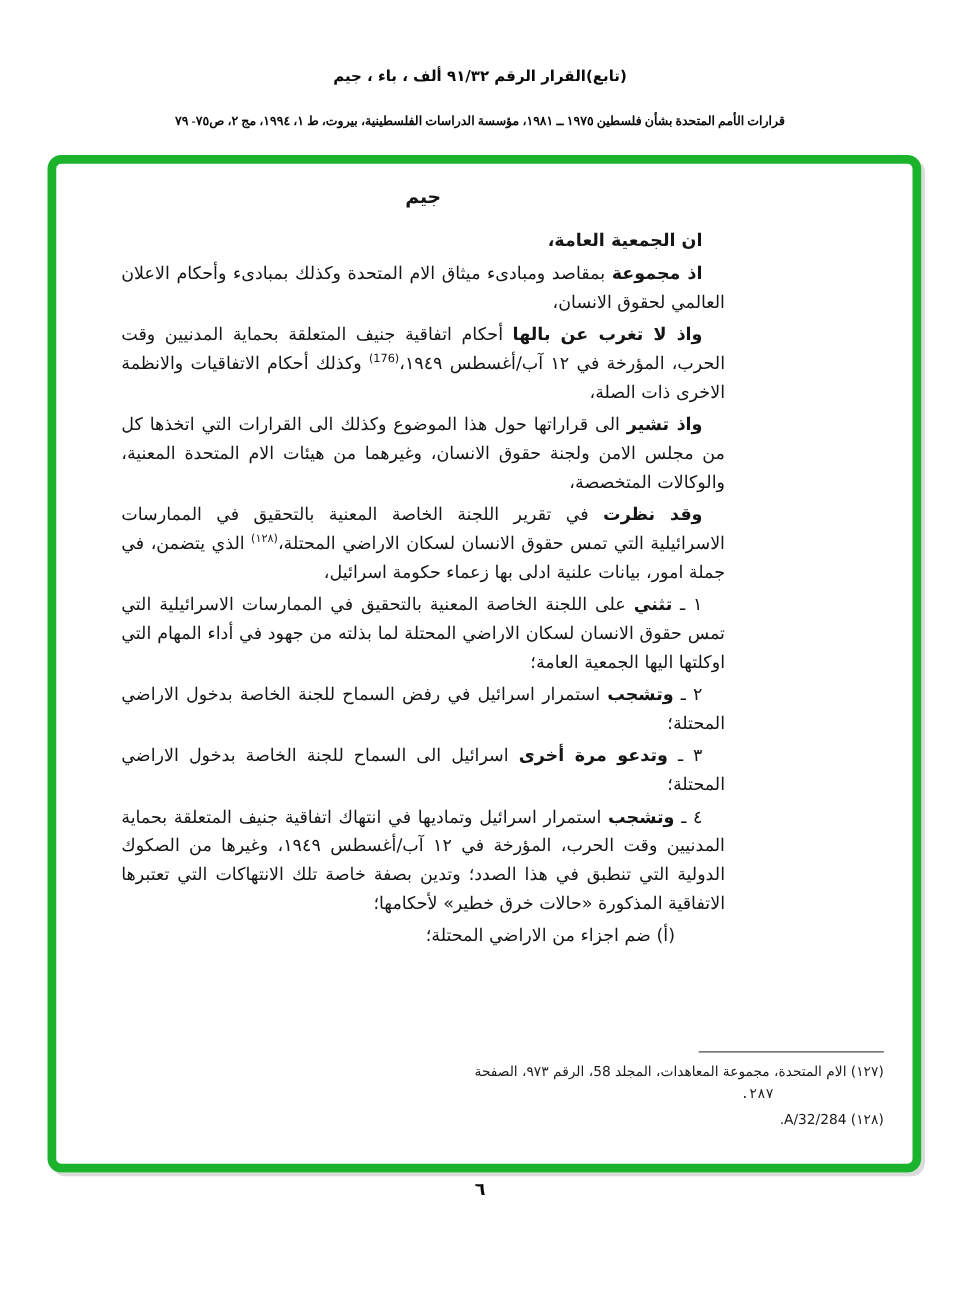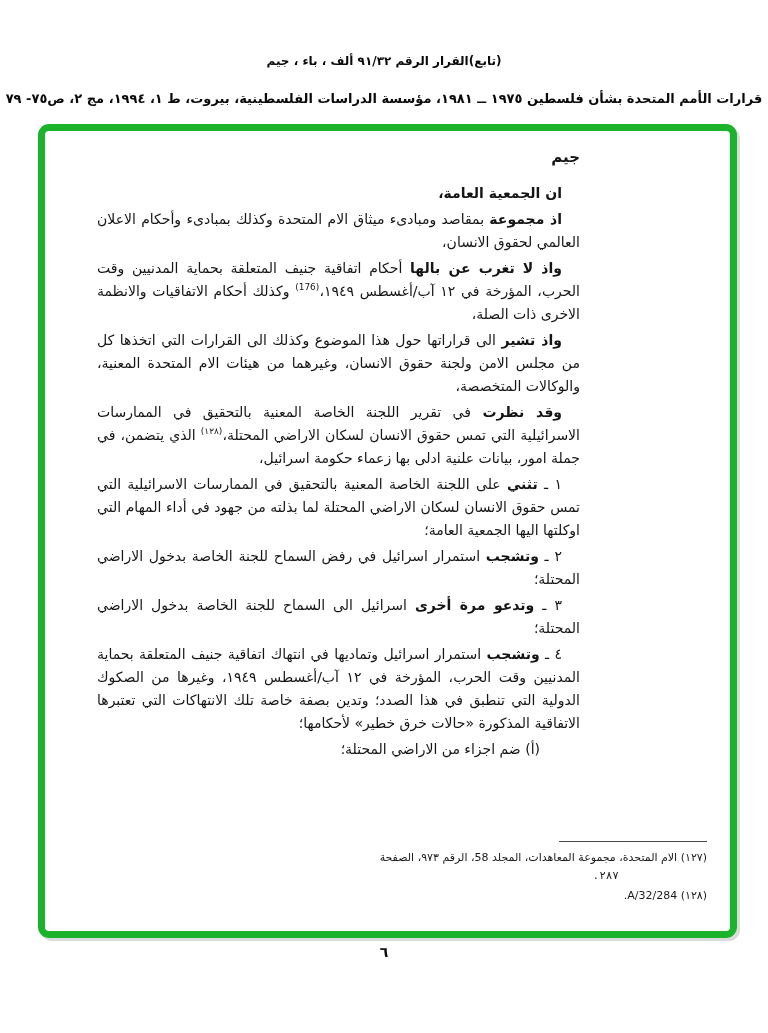--- a/index.html
+++ b/index.html
@@ -12,40 +12,41 @@
     overflow: hidden;
   }
   .header-title {
     position: absolute; top: 54px; left: 0; right: 0;
     text-align: center; direction: rtl;
     font-size: 12px; font-weight: bold; color: #0a0a0a;
   }
   .header-citation {
     position: absolute; top: 91px; left: 0; right: 0;
     text-align: center; direction: rtl;
-    font-size: 13px; font-weight: bold; color: #0a0a0a;
+    font-size: 10px; font-weight: bold; color: #0a0a0a;
     letter-spacing: 0.2px;
+    font-family: Liberation Serif, serif;
   }
   .frame {
     position: absolute; left: 38px; top: 124px;
     width: 699px; height: 814px;
     box-sizing: border-box;
     border: 7px solid #1cb32c;
     border-radius: 11px;
     box-shadow: 3px 3px 0 rgba(0,0,0,0.14);
     background: transparent;
   }
   .content {
     position: absolute; left: 97px; top: 146px; width: 483px;
     direction: rtl;
     font-size: 14px; line-height: 23px;
     text-align: justify;
   }
   .section-letter {
-    text-align: right; font-weight: bold; font-size: 15px;
+    text-align: center; font-weight: bold; font-size: 15px;
     margin: 0 0 13px 0;
   }
   .opening {
     font-weight: bold; margin: 0 0 3px 0; text-indent: 18px; text-align: right;
   }
   .para { margin: 0 0 3px 0; text-indent: 18px; }
   .para b { font-weight: bold; }
   .para.sub { text-indent: 0; margin-right: 40px; text-align: right; }
   .para sup { font-size: 9px; line-height: 0; }
   .footnotes {

